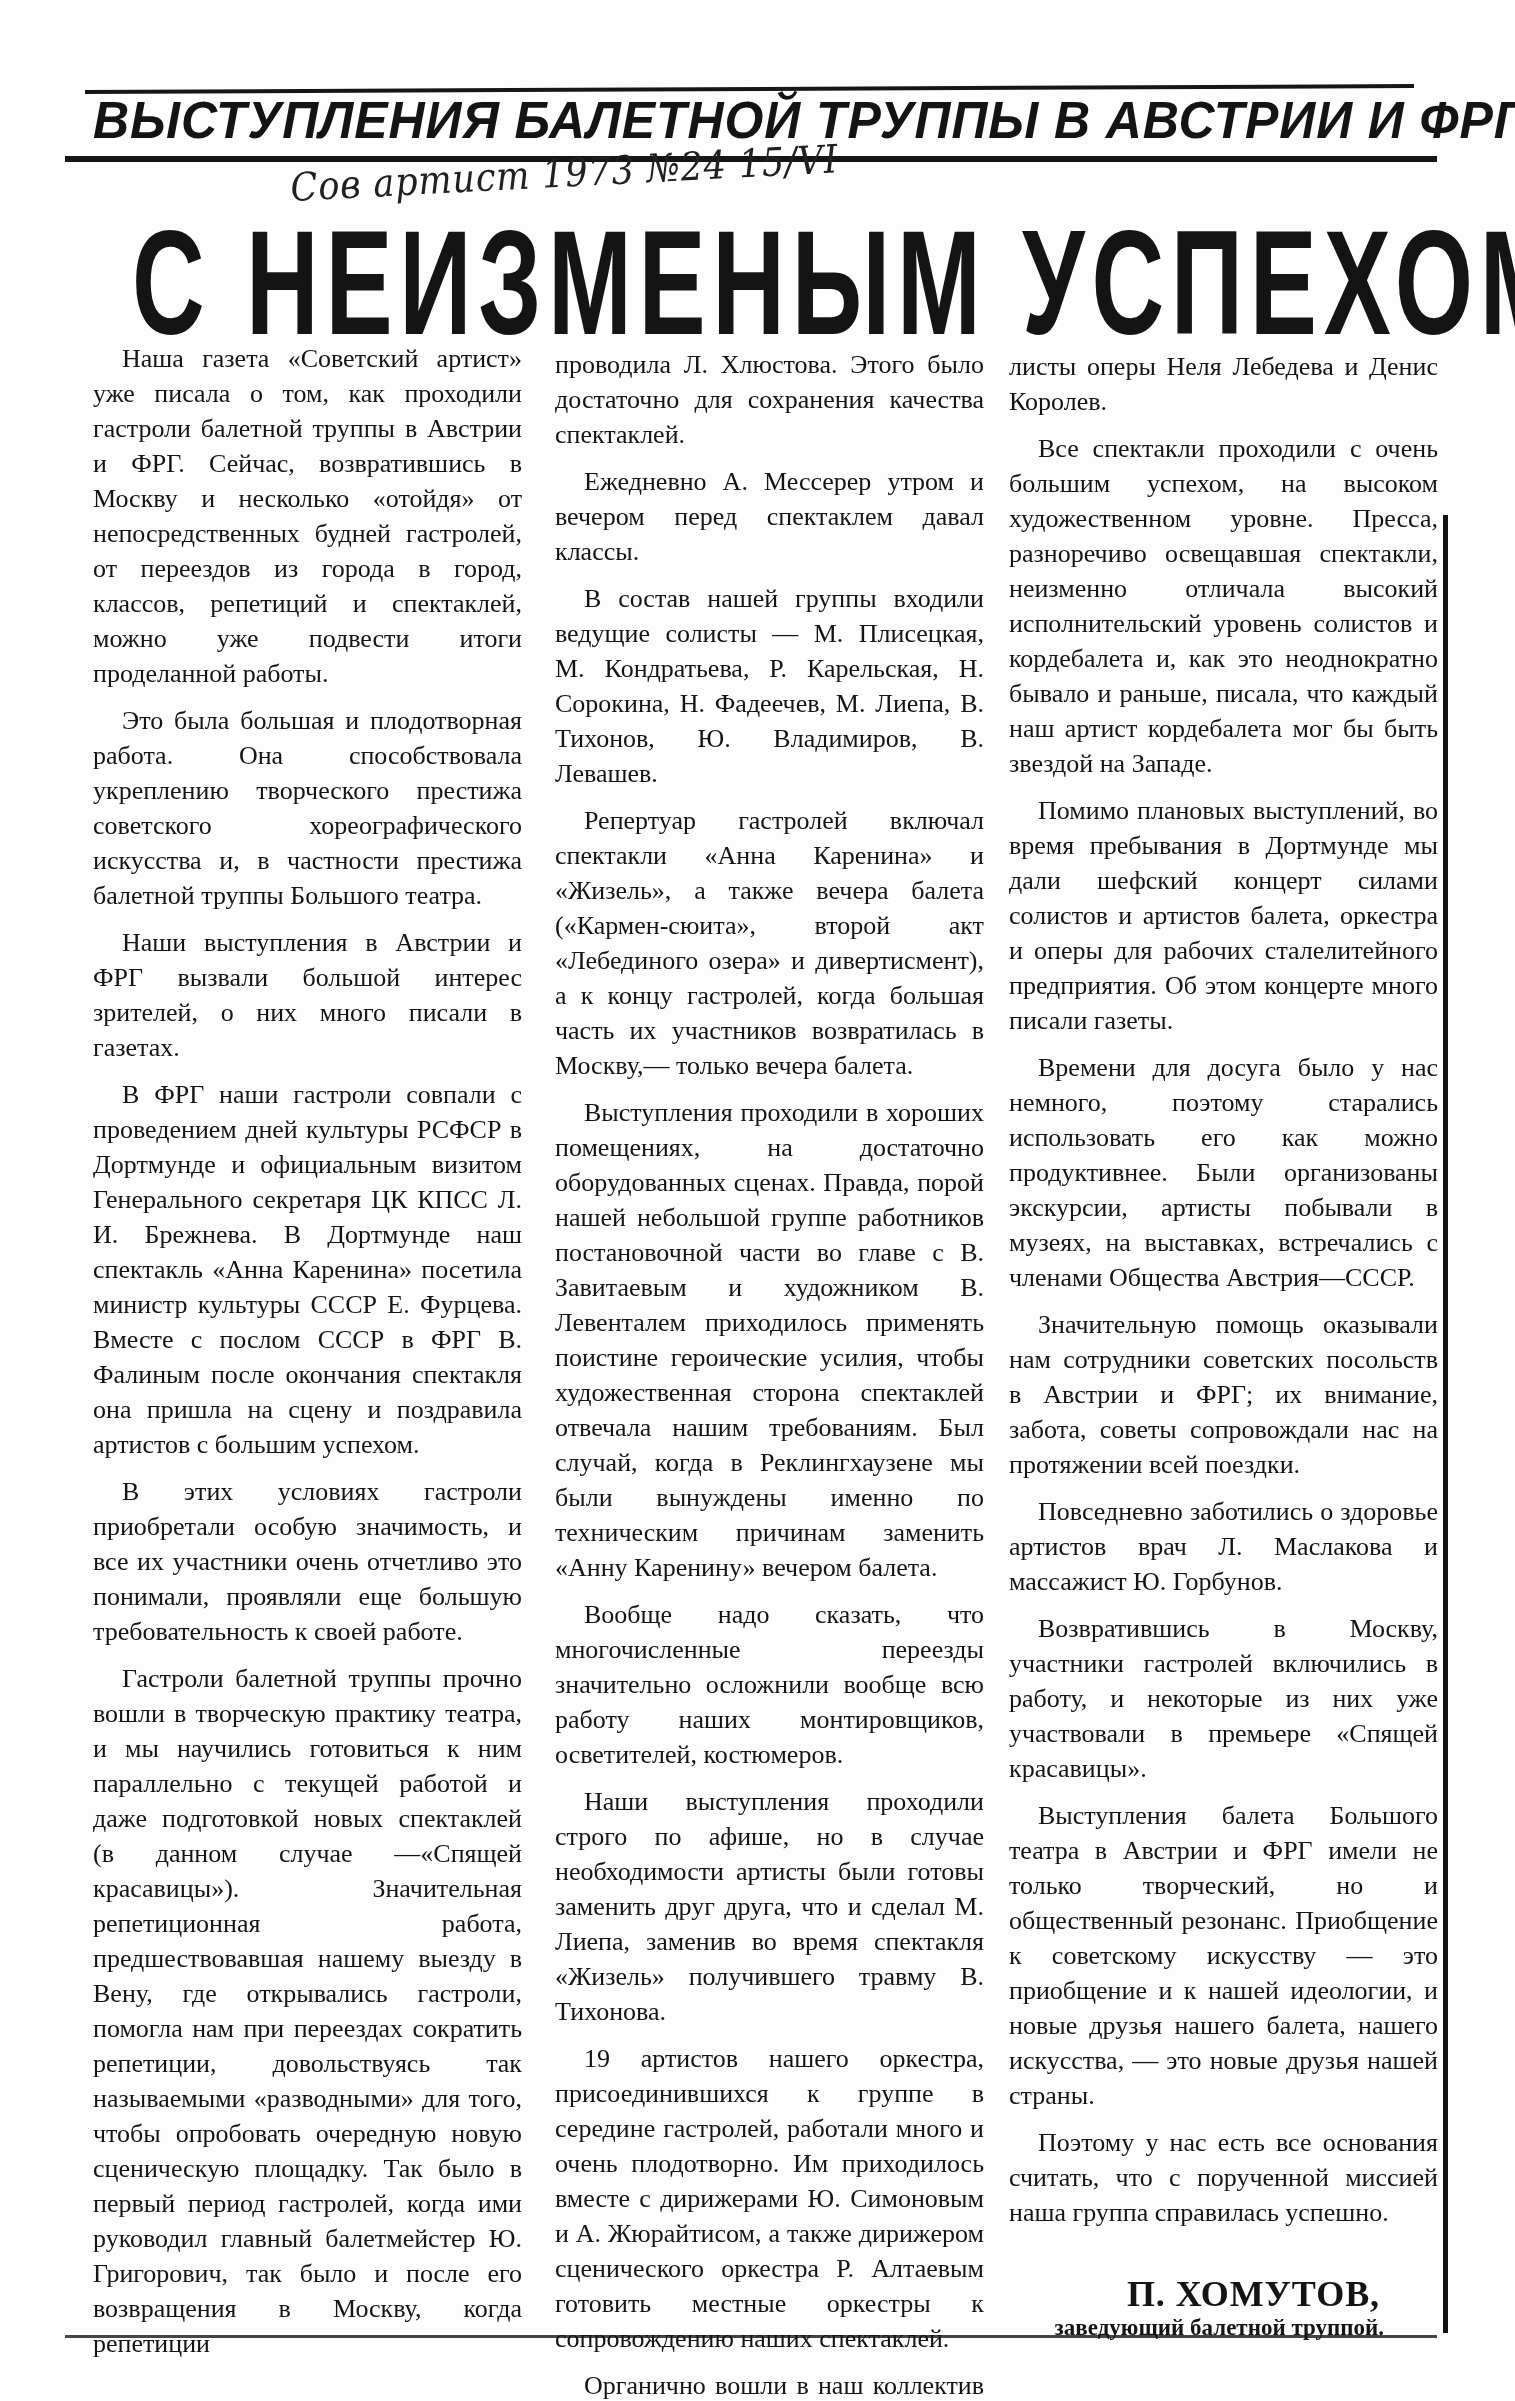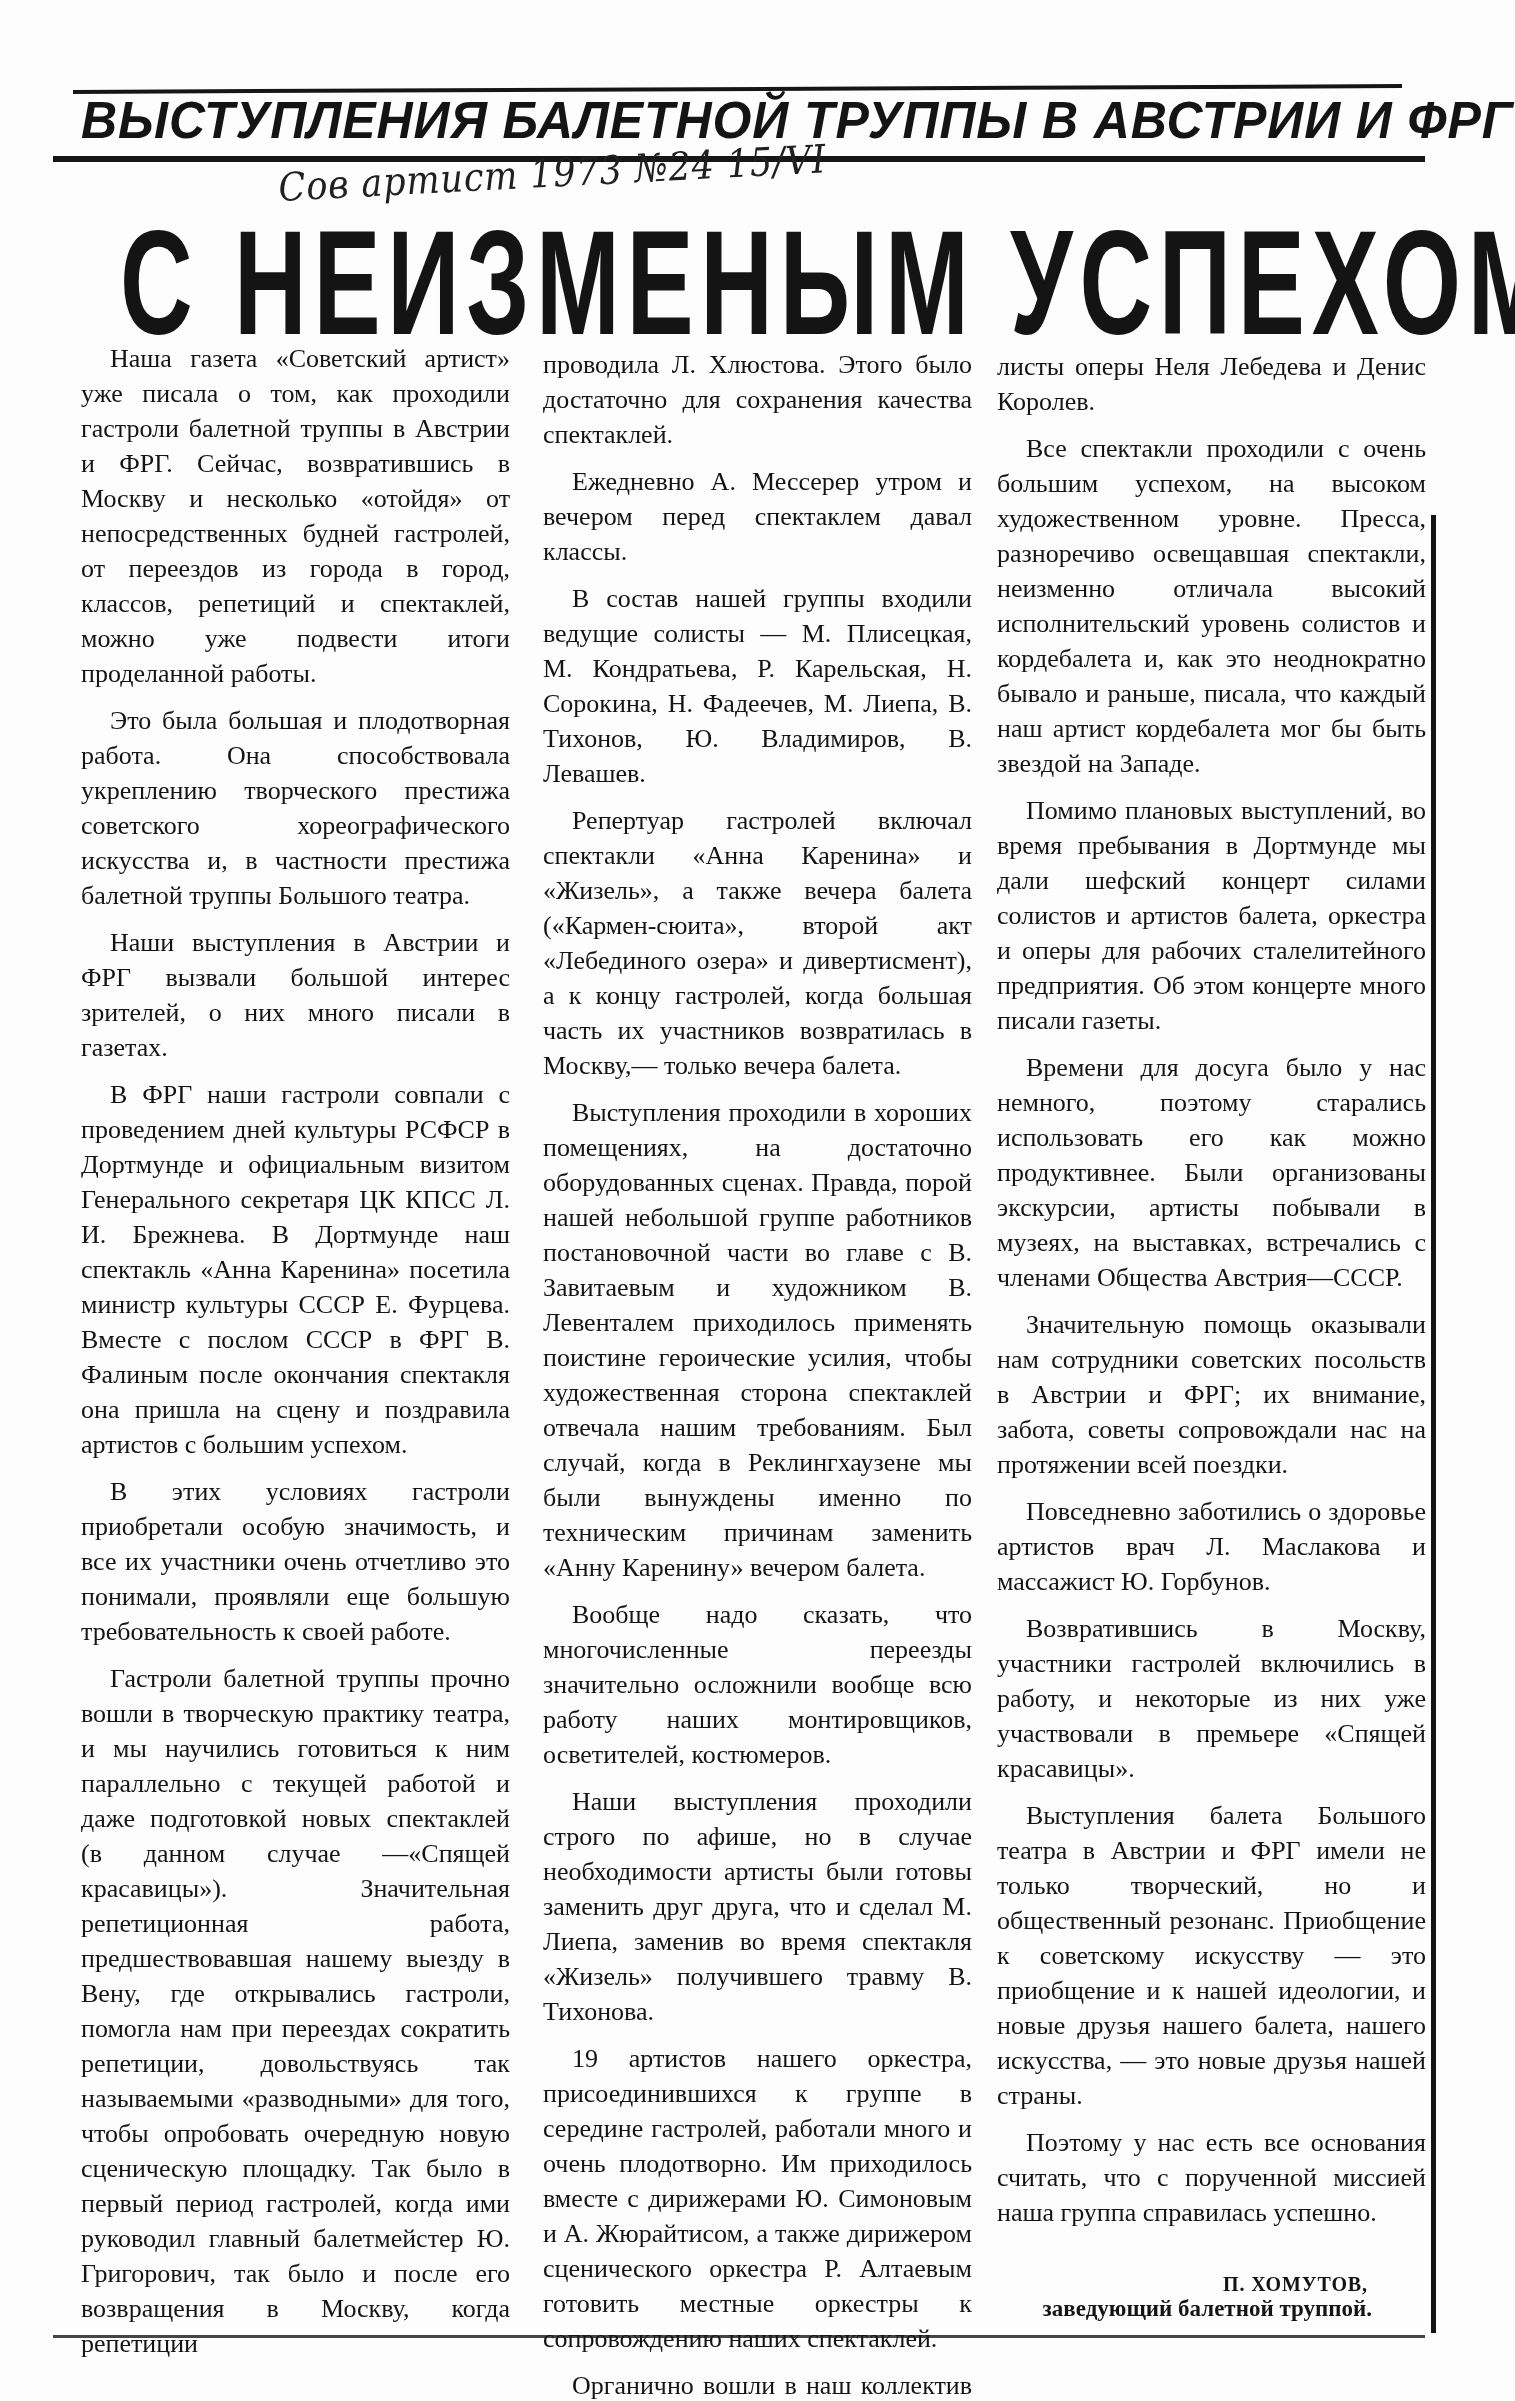--- a/index.html
+++ b/index.html
@@ -1,17 +1,17 @@
 <!DOCTYPE html>
 <html style="font-size:13.7px"><head>
   <meta charset="utf-8">
   <style>
     html, body { margin: 0; padding: 0; background: #fdfdfd; }
     body { width: 1515px; height: 2401px; position: relative; overflow: hidden; color: #141414; }
-    .page { position: absolute; left: 0; top: 0; width: 1259px; height: 2401px; }
+    .page { position: absolute; left: 12px; top: 0; width: 1259px; height: 2401px; }
     .rule { position: absolute; background: #161616; }
     .rule-top { left: 73px; top: 87px; width: 1329px; height: 4.3px; transform: rotate(-0.25deg); }
     .rule-kicker { left: 53px; top: 156px; width: 1372px; height: 6px; }
     .kicker {
       position: absolute; left: 81px; top: 86px; width: 1355px; height: 69px;
       font-family: "Liberation Sans", sans-serif; font-weight: bold; font-style: italic;
       font-size: 50px; letter-spacing: 0.9px; line-height: 69px; white-space: nowrap;
       transform: scaleY(1.05);
     }
     .handwriting {
@@ -36,21 +36,21 @@
     .col3 { left: 997px; top: 349px; width: 429px; }
     .column p { margin: 0 0 12px 0; text-indent: 29px; }
     .column p.cont { text-indent: 0; }
     .vrule { position: absolute; left: 1431px; top: 532px; width: 5.1px; height: 1900px; background: #141414; }
     .vrule.r3 { top: 515px; height: 1818px; }
     .rule-bottom { left: 53px; top: 2335px; width: 1372px; height: 2.6px; opacity: 0.8; }
     .signature {
       position: absolute; left: 995px; top: 2273px; width: 403px;
       font-family: "Liberation Serif", serif; text-align: right;
     }
-    .sig-name { font-size: 20px; font-weight: bold; letter-spacing: 0.9px; display: block; padding-right: 30px; }
+    .sig-name { font-size: 36px; font-weight: bold; letter-spacing: 0.9px; display: block; padding-right: 30px; }
     .sig-title { font-size: 23px; display: block; padding-right: 26px; font-weight: bold; }
   </style>
 </head>
 <body>
 
 <div class="page">
   <div class="rule rule-top"></div>
   <div class="kicker">ВЫСТУПЛЕНИЯ БАЛЕТНОЙ ТРУППЫ В АВСТРИИ И ФРГ</div>
   <div class="rule rule-kicker"></div>
   <div class="handwriting">Сов артист 1973 №24 15/VI</div>

